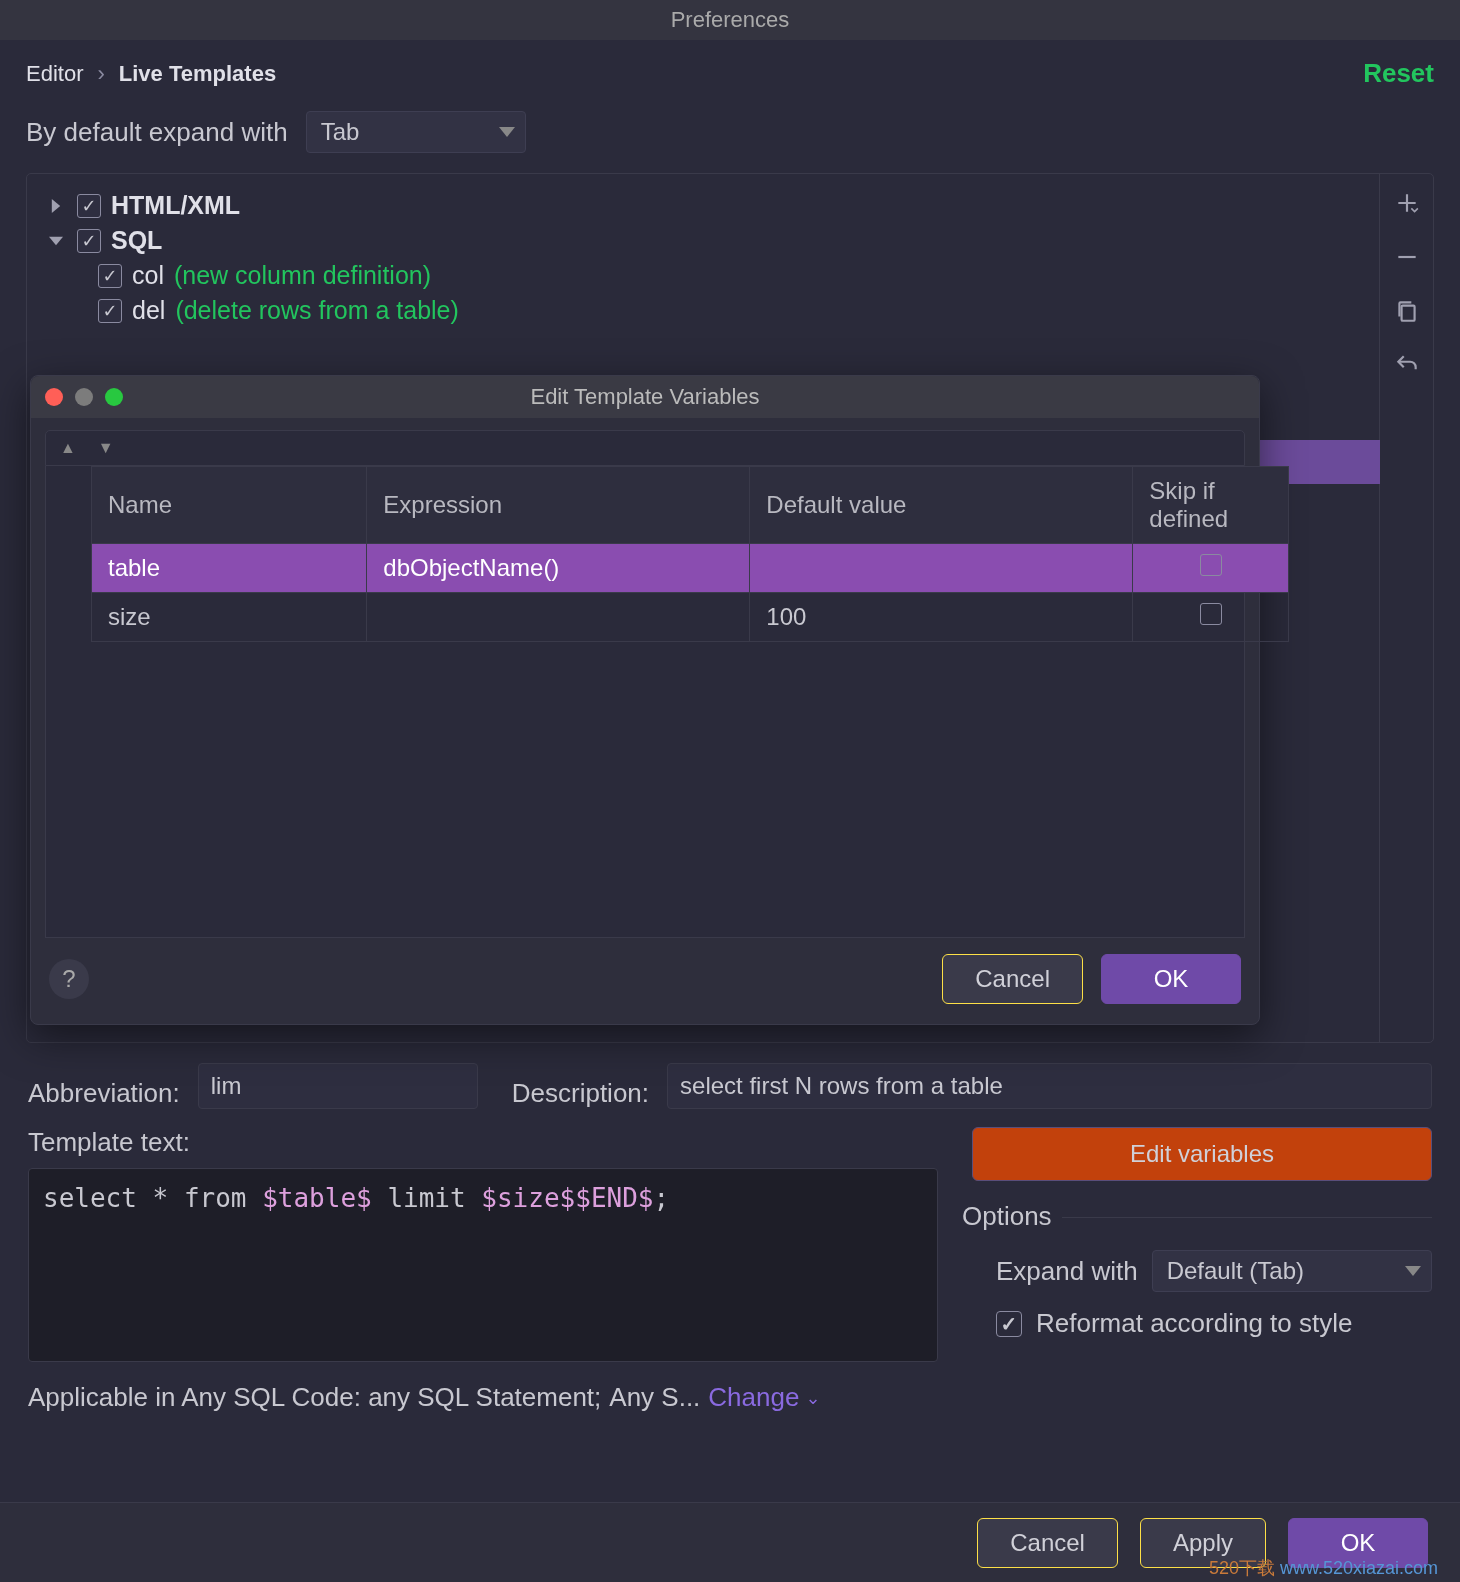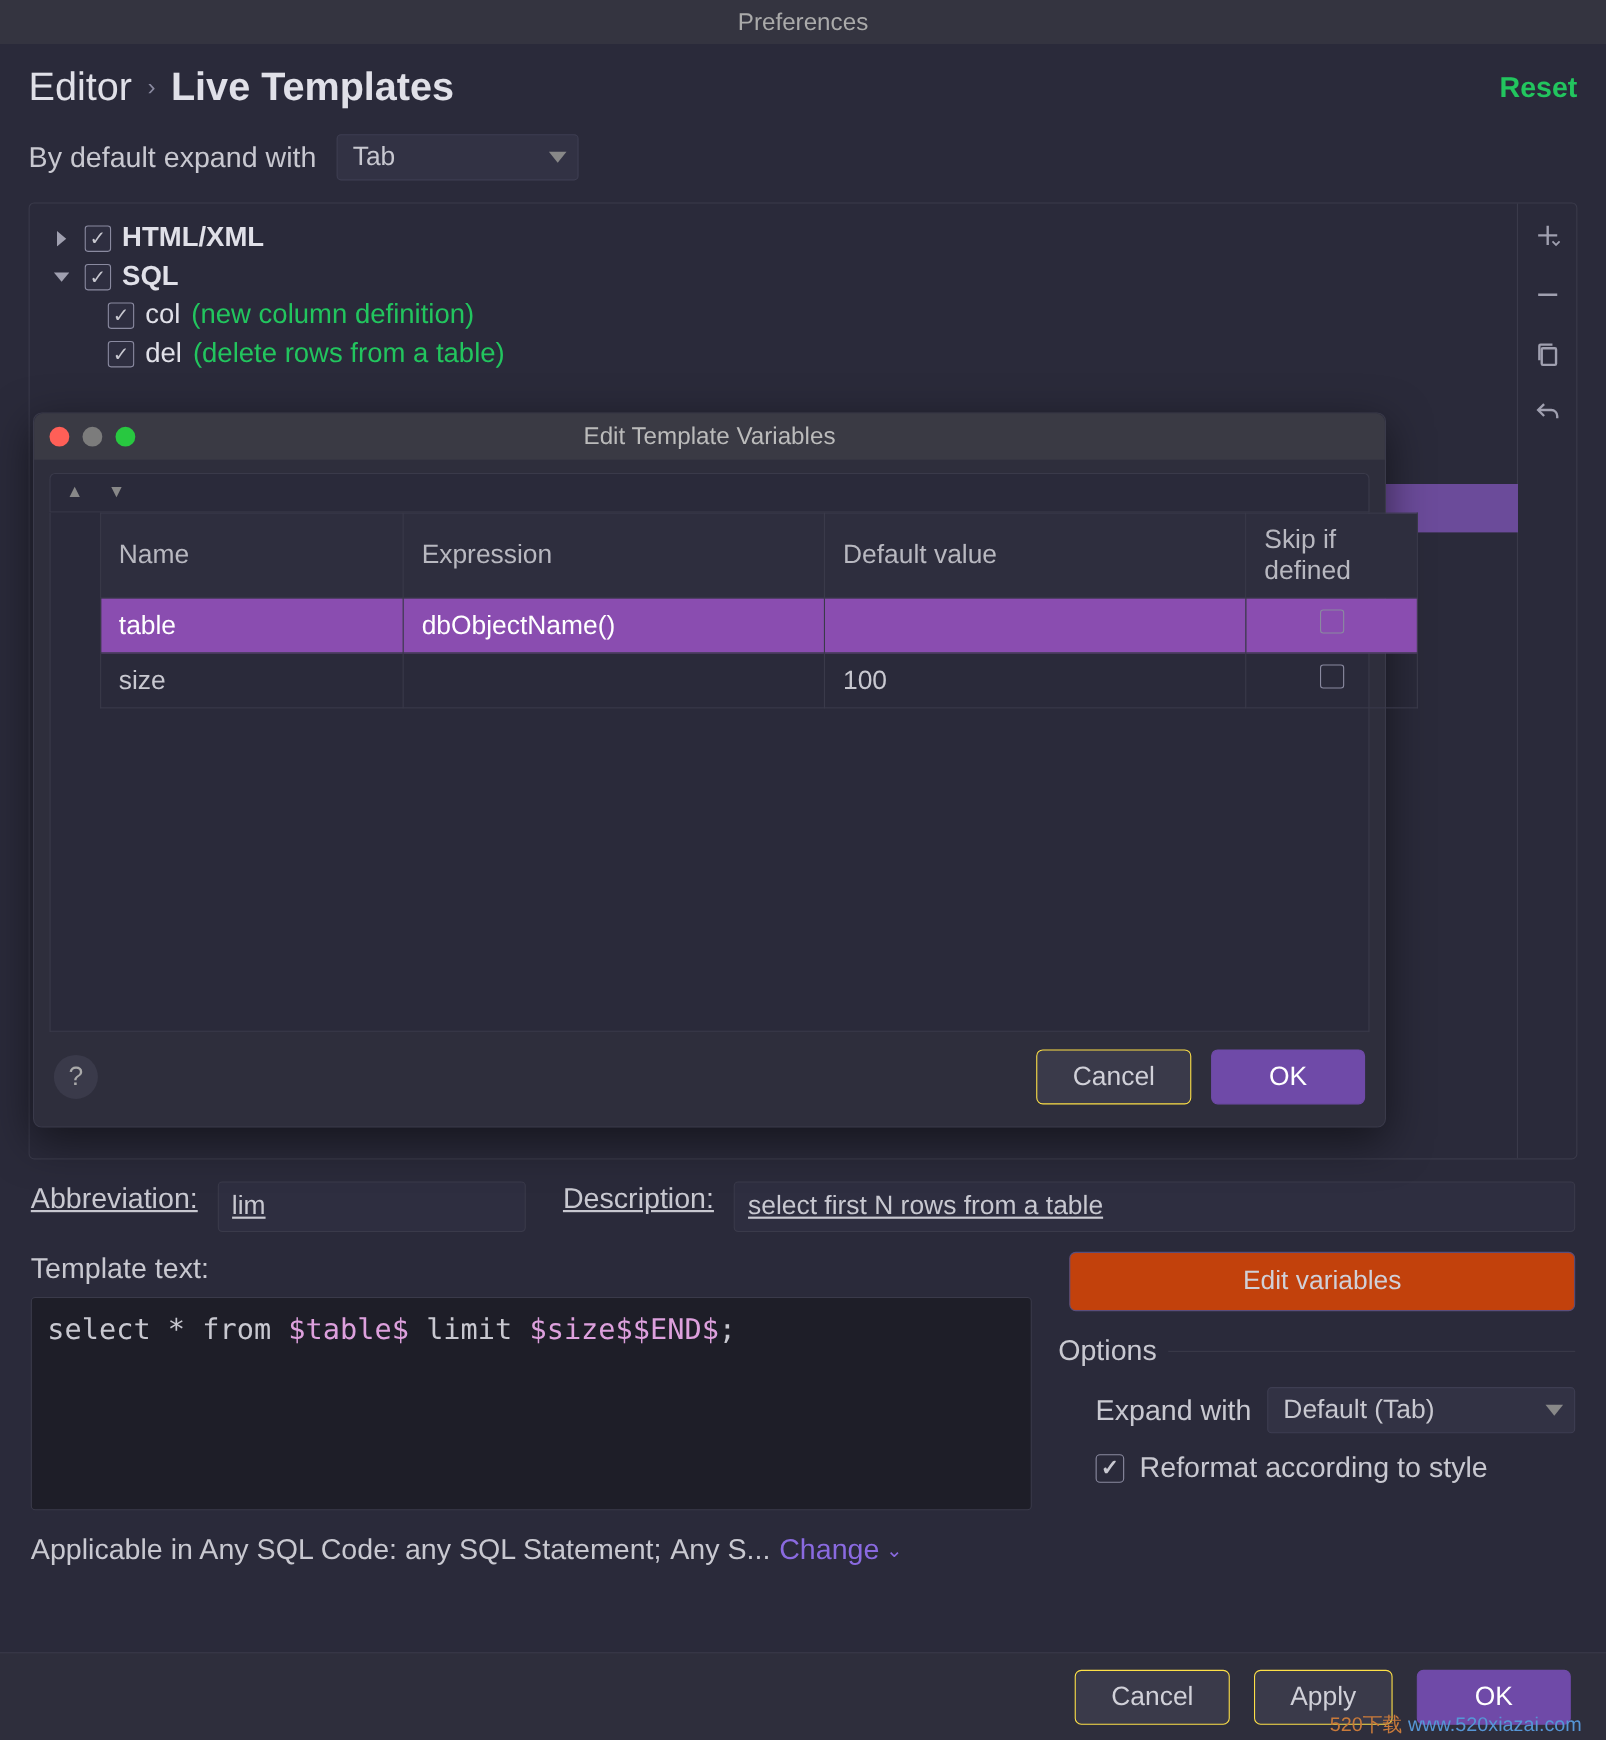--- a/index.html
+++ b/index.html
@@ -12,21 +12,21 @@
   color: #c8c8d0;
   overflow: hidden;
   position: relative;
 }
 
 
 .titlebar { height: 40px; background: #343440; display: flex; align-items: center; justify-content: center; color: #aaa; font-size: 22px; }
 
 
 .crumbrow { display: flex; align-items: center; padding: 18px 26px 14px 26px; }
-.crumb { color: #e0e0e8; font-size: 36px; text-align: right; }
+.crumb { color: #e0e0e8; font-size: 22px; text-align: right; }
 .crumb.bold { font-weight: 700; }
 .crumb-sep { color: #8a8aa0; margin: 0 14px; font-size: 22px; }
 .reset { margin-left: auto; color: #22c55e; font-size: 26px; font-weight: 600; cursor: pointer; }
 
 
 .expandrow { display: flex; align-items: center; padding: 8px 26px 20px 26px; gap: 18px; }
 .expandrow label { color: #c8c8d0; font-size: 26px; }
 .select { background: #323244; border: 1px solid #3e3e52; border-radius: 4px; padding: 6px 38px 6px 14px; color: #c8c8d0; font-size: 24px; position: relative; min-width: 220px; }
 .select .caret { position: absolute; right: 10px; top: 50%; transform: translateY(-50%); width: 0; height: 0; border-left: 8px solid transparent; border-right: 8px solid transparent; border-top: 10px solid #888; }
 
@@ -72,21 +72,21 @@
 .cellcheck { width: 22px; height: 22px; border: 1px solid #8a8aa0; border-radius: 3px; display: inline-block; }
 
 .modal-footer { padding: 16px 18px 20px 18px; display: flex; align-items: center; gap: 18px; }
 .helpbtn { width: 40px; height: 40px; border-radius: 50%; background: #3a3a4a; color: #aaa; display: flex; align-items: center; justify-content: center; font-size: 24px; cursor: pointer; }
 .spacer { flex: 1; }
 .btn { border: 1px solid #fde047; background: #3a3a4a; color: #d0d0d8; border-radius: 6px; padding: 10px 32px; font-size: 24px; cursor: pointer; }
 .btn.primary { background: #6f4aa8; border-color: #6f4aa8; color: #fff; }
 
 
 .bottom { padding: 20px 28px 12px 28px; }
-.formrow { display: flex; align-items: flex-start; gap: 18px; margin-bottom: 18px; text-decoration: underline; }
+.formrow { display: flex; align-items: flex-end; gap: 18px; margin-bottom: 18px; }
 .fieldlabel { color: #c8c8d0; font-size: 26px; }
 .input { background: #2e2e40; border: 1px solid #3a3a4a; border-radius: 4px; padding: 8px 12px; color: #c8c8d0; font-size: 24px; }
 .abbrev { width: 280px; }
 .desc { flex: 1; }
 .editvarbtn { margin-left: auto; width: 460px; text-align: center; padding: 12px 0; }
 
 .splitrow { display: flex; gap: 24px; }
 .leftcol { flex: 1; }
 .rightcol { width: 470px; }
 .tt-label { color: #c8c8d0; font-size: 26px; margin-bottom: 10px; }

